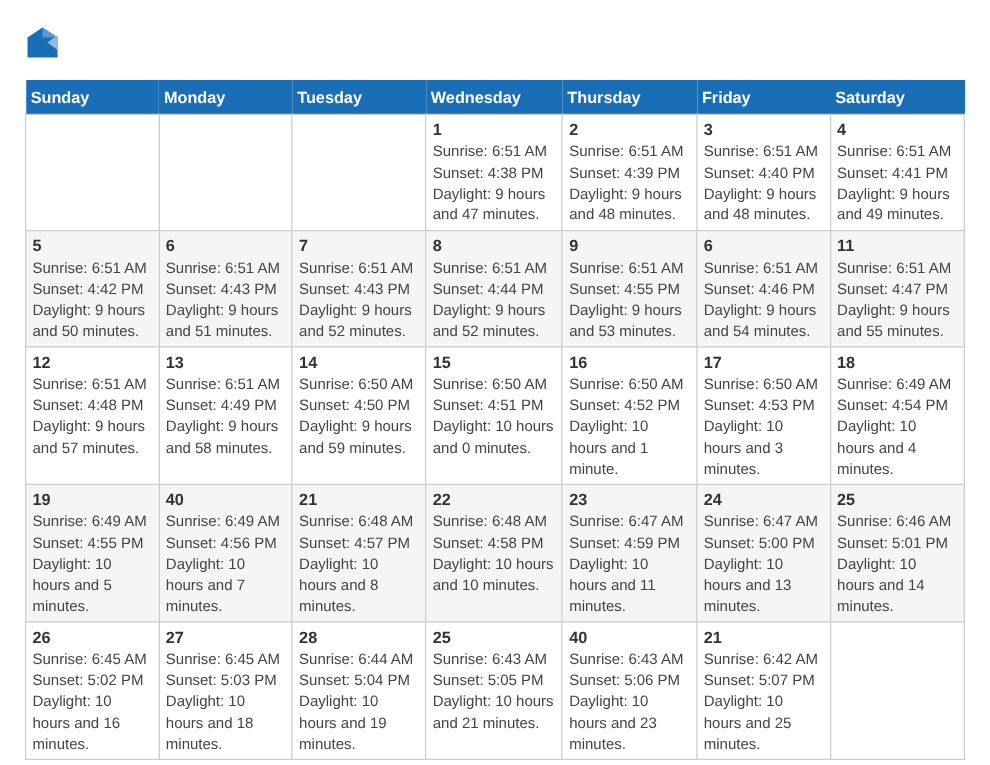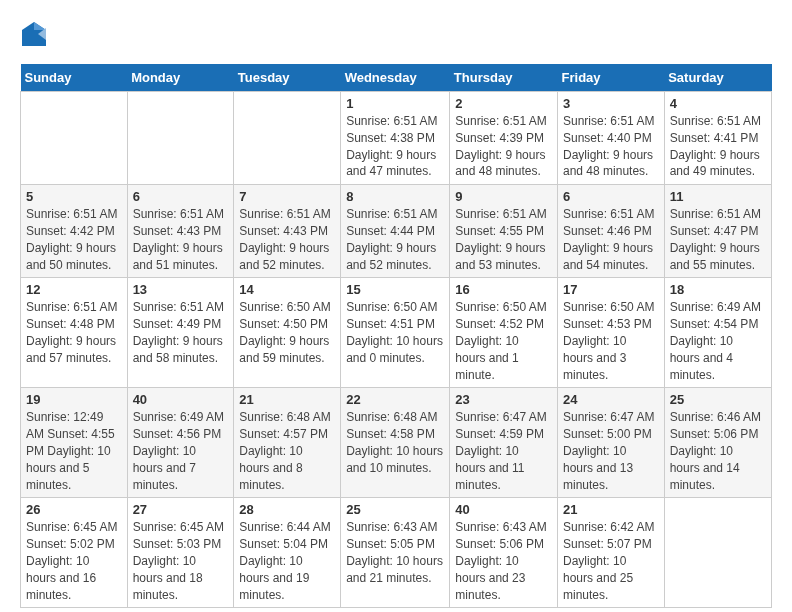--- a/index.html
+++ b/index.html
@@ -240,21 +240,21 @@
         <td>
           <span class="day-num">18</span>
           <div class="day-info">Sunrise: 6:49 AM
 Sunset: 4:54 PM
 Daylight: 10 hours and 4 minutes.</div>
         </td>
       </tr>
       <tr>
         <td>
           <span class="day-num">19</span>
-          <div class="day-info">Sunrise: 12:49 AM
+          <div class="day-info">Sunrise: 6:49 AM
 Sunset: 4:55 PM
 Daylight: 10 hours and 5 minutes.</div>
         </td>
         <td>
           <span class="day-num">40</span>
           <div class="day-info">Sunrise: 6:49 AM
 Sunset: 4:56 PM
 Daylight: 10 hours and 7 minutes.</div>
         </td>
         <td>
@@ -277,21 +277,21 @@
         </td>
         <td>
           <span class="day-num">24</span>
           <div class="day-info">Sunrise: 6:47 AM
 Sunset: 5:00 PM
 Daylight: 10 hours and 13 minutes.</div>
         </td>
         <td>
           <span class="day-num">25</span>
           <div class="day-info">Sunrise: 6:46 AM
-Sunset: 5:06 PM
+Sunset: 5:01 PM
 Daylight: 10 hours and 14 minutes.</div>
         </td>
       </tr>
       <tr>
         <td>
           <span class="day-num">26</span>
           <div class="day-info">Sunrise: 6:45 AM
 Sunset: 5:02 PM
 Daylight: 10 hours and 16 minutes.</div>
         </td>

